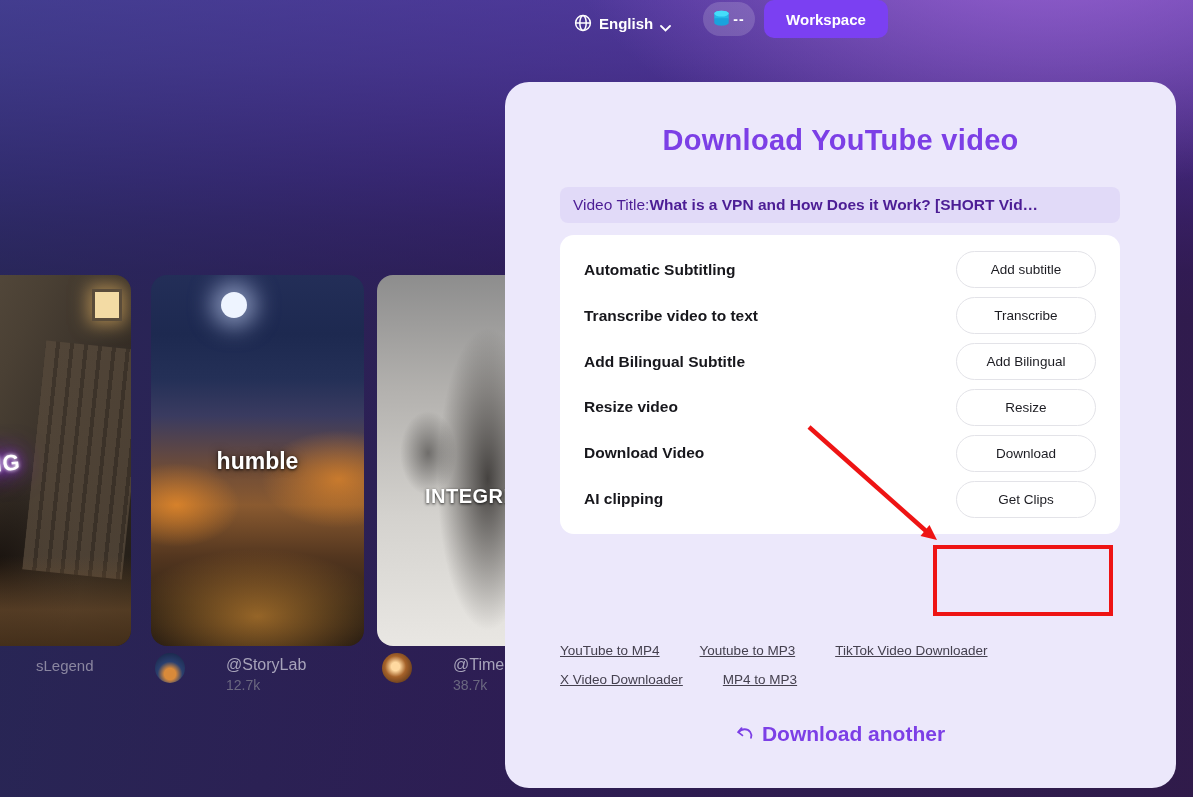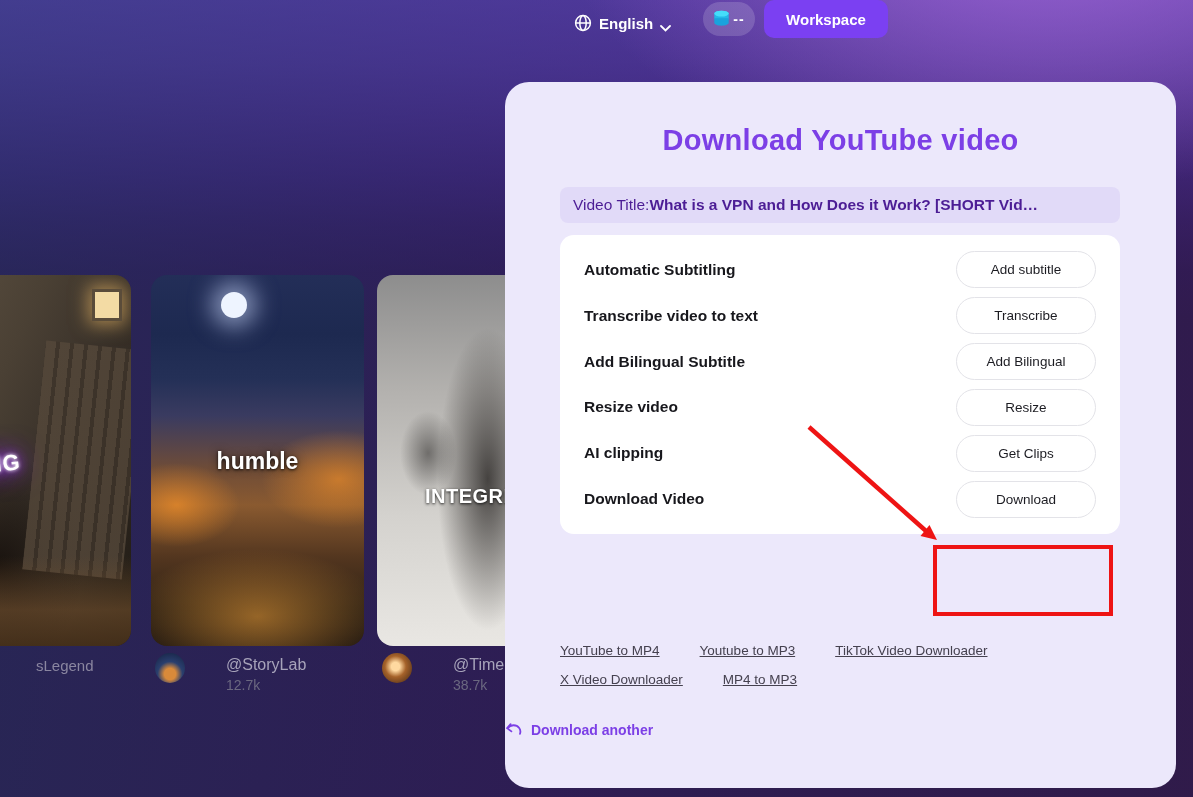--- a/index.html
+++ b/index.html
@@ -71,22 +71,22 @@
   .vbar b { font-weight:bold; }
   .wcard { position:absolute; left:55px; top:153px; width:560px; height:299px; border-radius:14px; background:#fff;
       padding:12px 24px; display:flex; flex-direction:column; }
   .row { height:60.2px; display:flex; align-items:center; justify-content:space-between; }
   .row .lbl { font-size:15.5px; font-weight:bold; color:#17171c; }
   .pillbtn { width:140px; height:37px; border-radius:19px; border:1px solid #e3e3e8; background:#fff;
       font-family:inherit; font-size:13.5px; font-weight:normal; color:#1c1c22; cursor:pointer; }
   .links { position:absolute; left:55px; display:flex; gap:40px;justify-content:space-between; }
   .links.r1 { top:561px; } .links.r2 { top:590px; }
   .links a { color:#45414f; font-size:13.5px; text-decoration:underline; cursor:pointer; }
-  .dl-another { position:absolute; left:0; right:0; top:640px; display:flex; align-items:center; justify-content:flex-start;
-      gap:8px; color:#7c3fe6; font-size:14px; font-weight:bold; cursor:pointer; }
+  .dl-another { position:absolute; left:0; right:0; top:640px; display:flex; align-items:center; justify-content:center;
+      gap:8px; color:#7c3fe6; font-size:21px; font-weight:bold; cursor:pointer; }
   
   .red-rect { position:absolute; left:933px; top:545px; width:180px; height:71px; border:4px solid #ee1414; z-index:40; pointer-events:none; }
   .arrow-svg { position:absolute; left:0; top:0; z-index:40; pointer-events:none; }
 </style>
 </head>
 <body>
 
 <div class="stage">
 
   <div class="vcard card1">
@@ -158,26 +158,26 @@
       </div>
       <div class="row">
         <span class="lbl">Add Bilingual Subtitle</span>
         <button class="pillbtn">Add Bilingual</button>
       </div>
       <div class="row">
         <span class="lbl">Resize video</span>
         <button class="pillbtn">Resize</button>
       </div>
       <div class="row">
+        <span class="lbl">Download Video</span>
+        <button class="pillbtn">Download</button>
+      </div>
+      <div class="row">
         <span class="lbl">AI clipping</span>
         <button class="pillbtn">Get Clips</button>
-      </div>
-      <div class="row">
-        <span class="lbl">Download Video</span>
-        <button class="pillbtn">Download</button>
       </div>
     </div>
 
     <div class="links r1">
       <a>YouTube to MP4</a>
       <a>Youtube to MP3</a>
       <a>TikTok Video Downloader</a>
     </div>
     <div class="links r2">
       <a>X Video Downloader</a>

